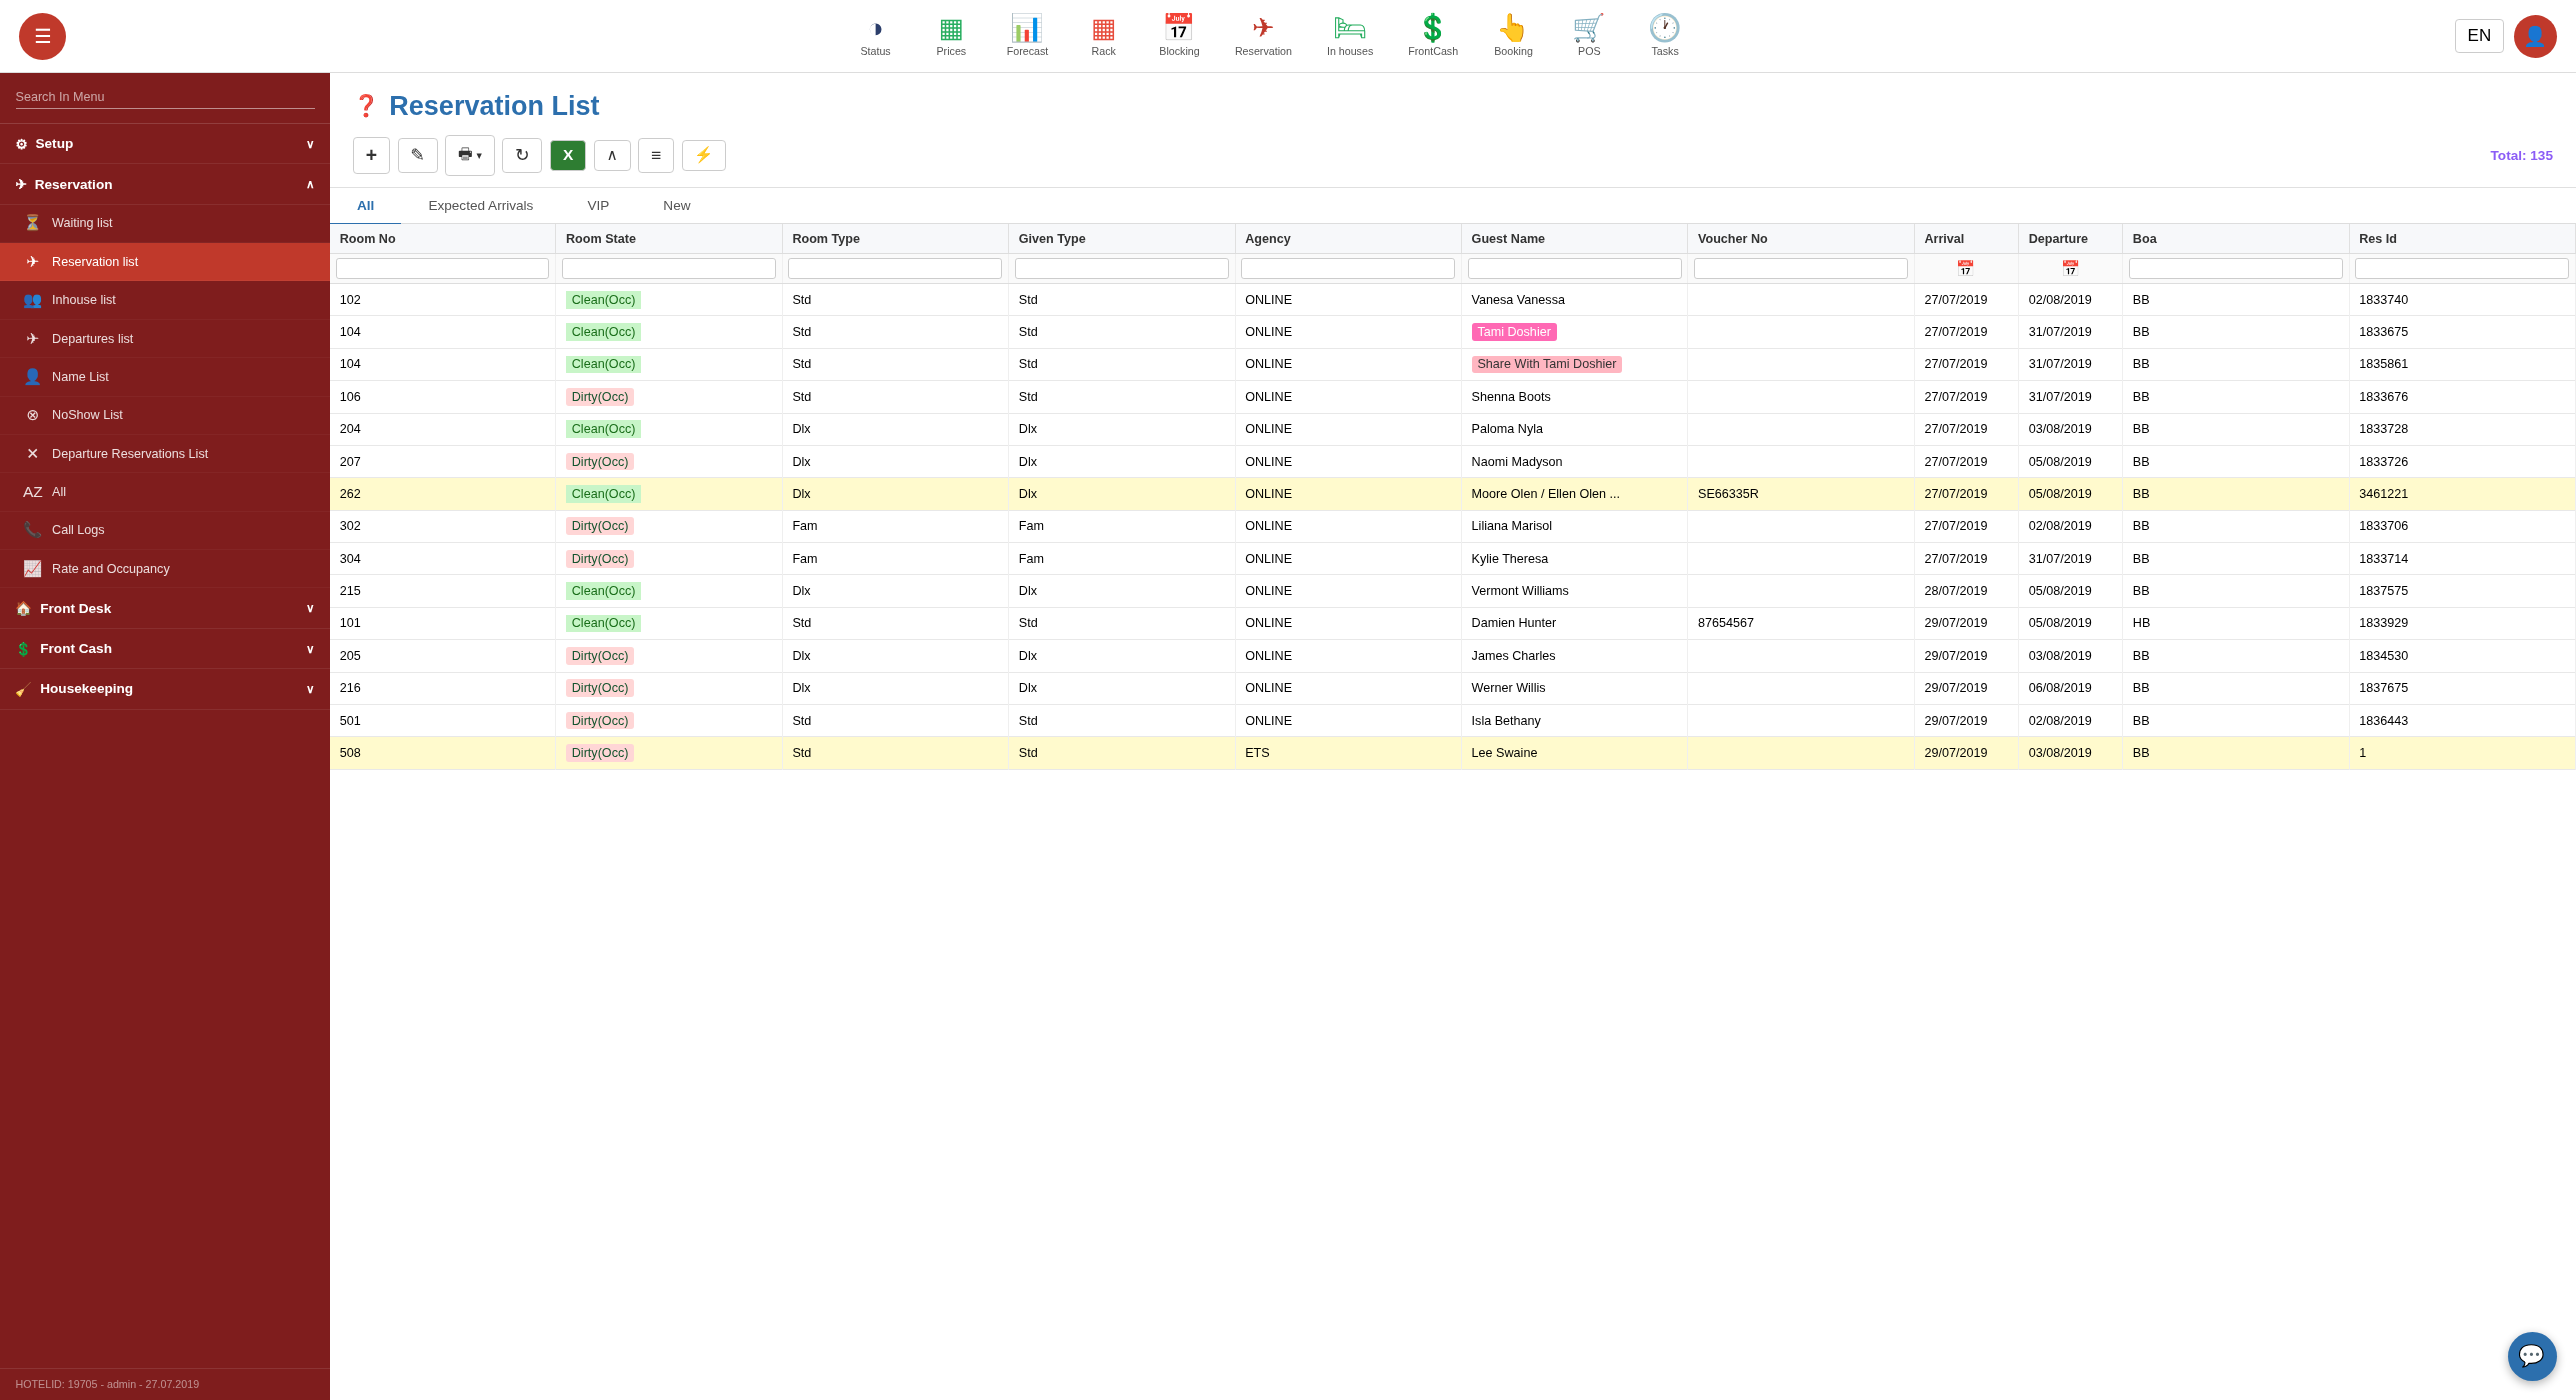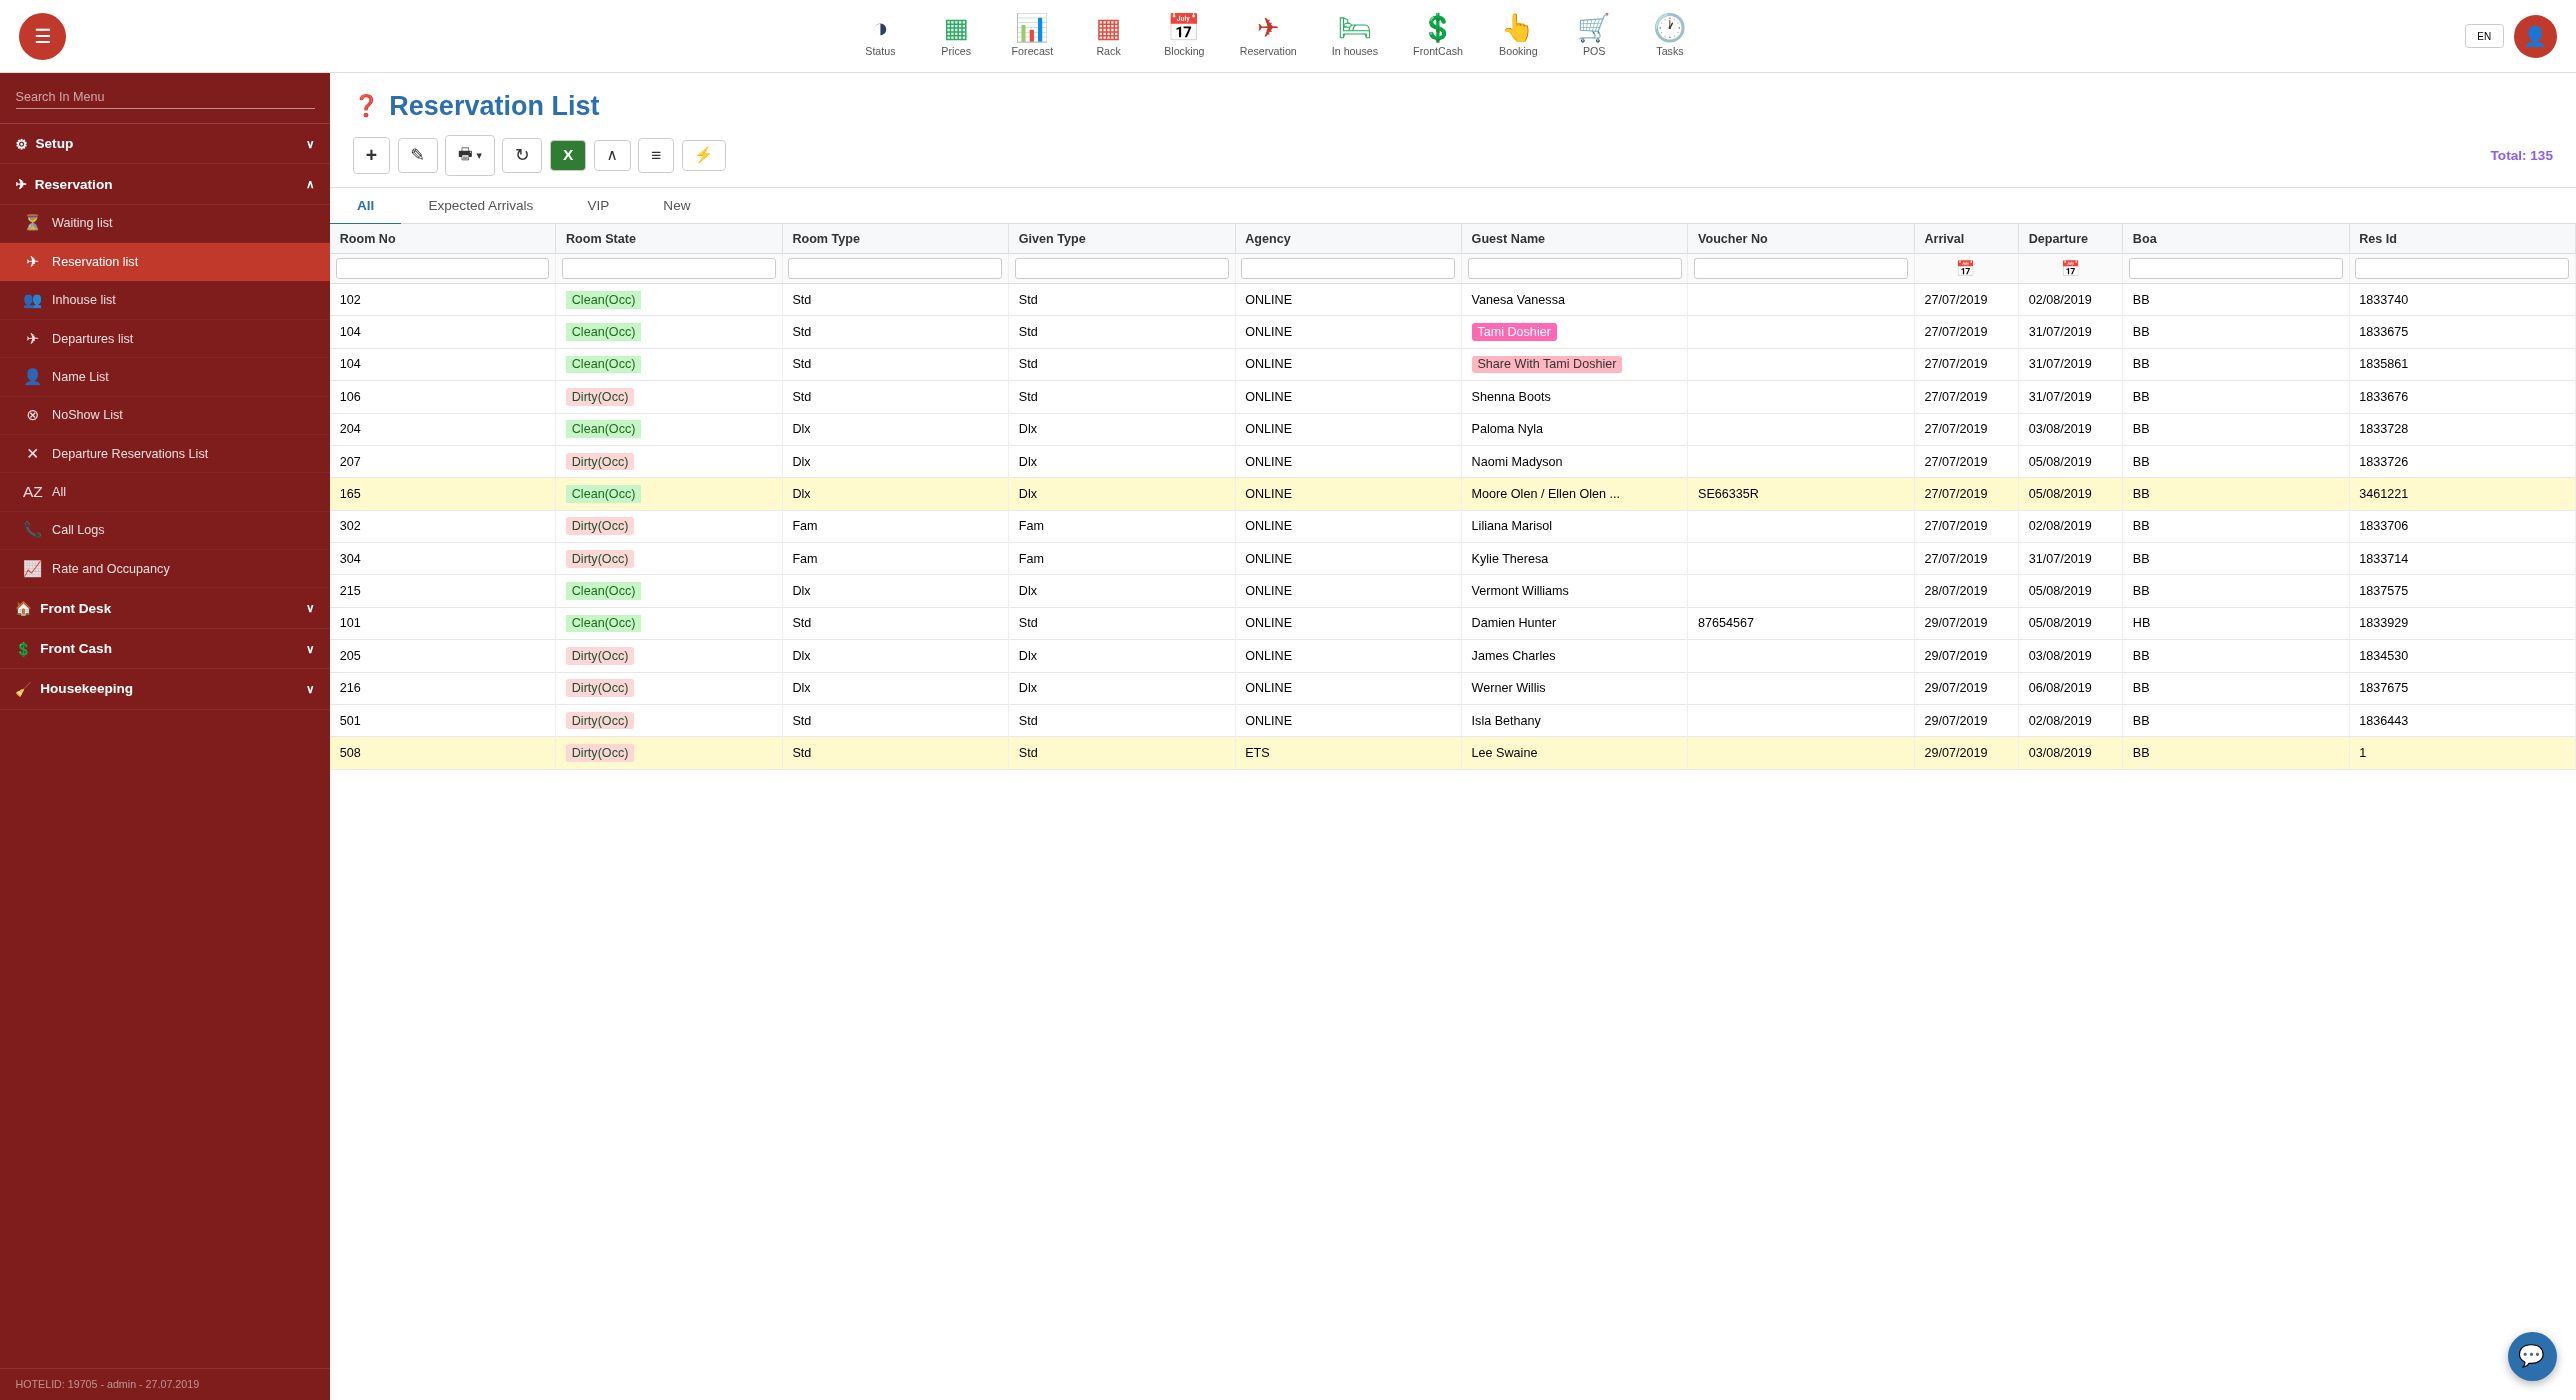--- a/index.html
+++ b/index.html
@@ -49,21 +49,21 @@
     .nav-right {
       display: flex;
       align-items: center;
       gap: 9.7px;
     }
     .lang-btn {
       border: 1px solid #ccc;
       background: #fff;
       padding: 5.8px 11.7px;
       border-radius: 3.9px;
-      font-size: 10px;
+      font-size: 17px;
       cursor: pointer;
     }
     .avatar-btn {
       background: #c0392b;
       border: none;
       border-radius: 50%;
       width: 43px;
       height: 43px;
       cursor: pointer;
       color: #fff;
@@ -571,21 +571,21 @@
     <td>Dlx</td>
     <td>ONLINE</td>
     <td><span>Naomi Madyson</span></td>
     <td></td>
     <td>27/07/2019</td>
     <td>05/08/2019</td>
     <td>BB</td>
     <td>1833726</td>
   </tr>
             <tr class="row-yellow">
-    <td>165</td>
+    <td>262</td>
     <td><span class="state-clean-occ">Clean(Occ)</span></td>
     <td>Dlx</td>
     <td>Dlx</td>
     <td>ONLINE</td>
     <td><span>Moore Olen / Ellen Olen ...</span></td>
     <td>SE66335R</td>
     <td>27/07/2019</td>
     <td>05/08/2019</td>
     <td>BB</td>
     <td>3461221</td>

